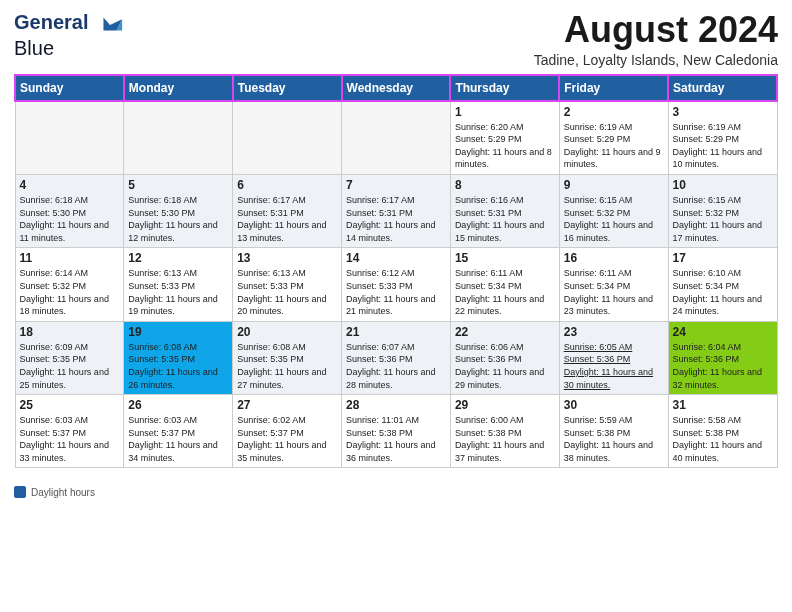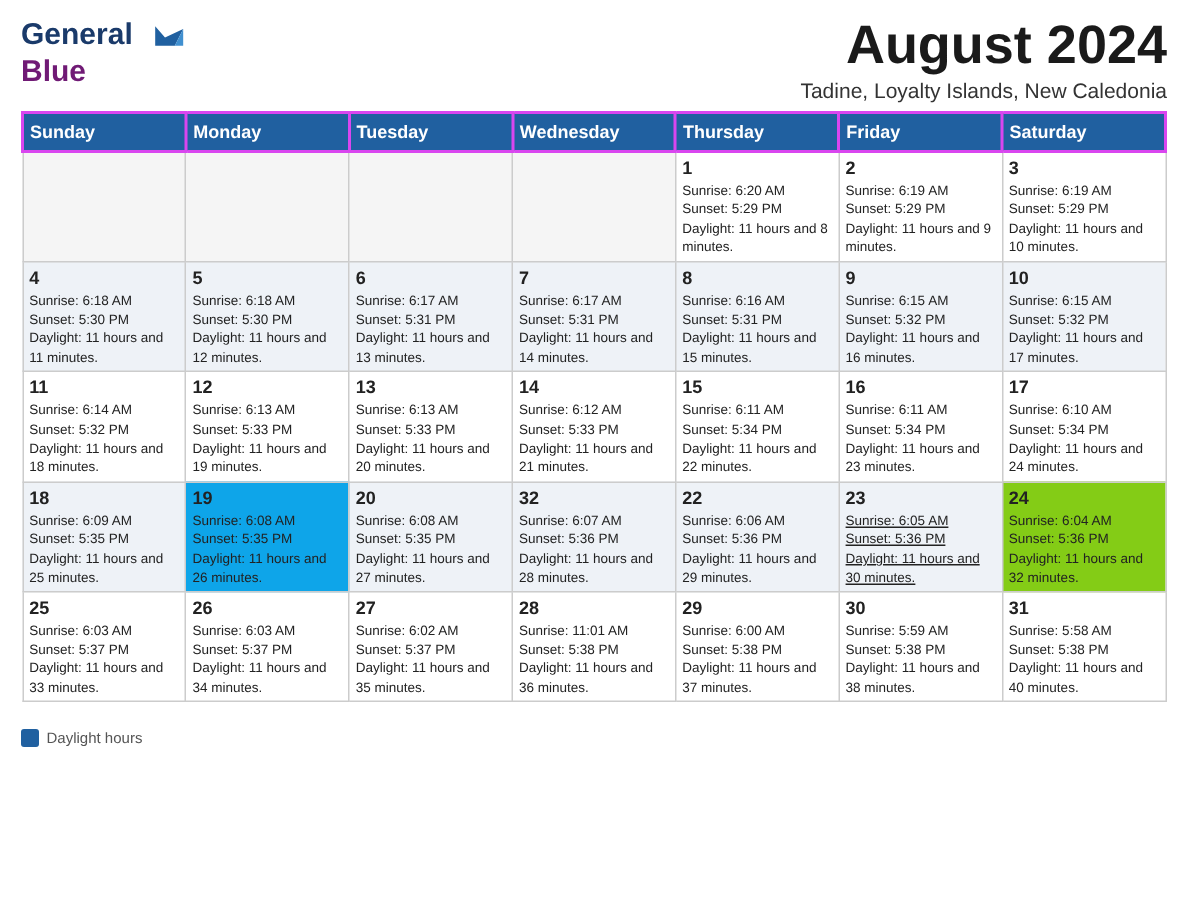--- a/index.html
+++ b/index.html
@@ -111,21 +111,21 @@
   <div class="header-row">
     <div class="logo">
       <div>
         <div style="font-size:20px;font-weight:bold;color:#1a3a6a;line-height:1.05;">
           <span style="color:#1a3a6a;">General</span>
           <svg class="logo-icon" viewBox="0 0 30 30" style="display:inline;vertical-align:middle;margin-left:2px;" width="22" height="22">
             <polygon points="8,22 22,22 28,10 15,16 8,8" fill="#2060a0"></polygon>
             <polygon points="22,22 28,10 28,22" fill="#4090d0"></polygon>
           </svg>
         </div>
-        <div style="font-size:20px;font-weight:bold;color:#701a75;line-height:1.05;">Blue</div>
+        <div style="font-size:20px;font-weight:normal;color:#0f172a;line-height:1.05;">Blue</div>
       </div>
     </div>
     <div class="title-block">
       <div class="month-title">August 2024</div>
       <div class="subtitle">Tadine, Loyalty Islands, New Caledonia</div>
     </div>
   </div>
 
   <table class="calendar">
     <thead>
@@ -265,21 +265,21 @@
 Sunset: 5:35 PM
 Daylight: 11 hours and 26 minutes.</div>
           </td>
           <td style="background: rgb(238, 242, 247);">
             <span class="day-number">20</span>
             <div class="day-info" style="white-space: pre-line;">Sunrise: 6:08 AM
 Sunset: 5:35 PM
 Daylight: 11 hours and 27 minutes.</div>
           </td>
           <td style="background: rgb(238, 242, 247);">
-            <span class="day-number">32</span>
+            <span class="day-number">21</span>
             <div class="day-info" style="white-space: pre-line;">Sunrise: 6:07 AM
 Sunset: 5:36 PM
 Daylight: 11 hours and 28 minutes.</div>
           </td>
           <td style="background: rgb(238, 242, 247);">
             <span class="day-number">22</span>
             <div class="day-info" style="white-space: pre-line;">Sunrise: 6:06 AM
 Sunset: 5:36 PM
 Daylight: 11 hours and 29 minutes.</div>
           </td>

